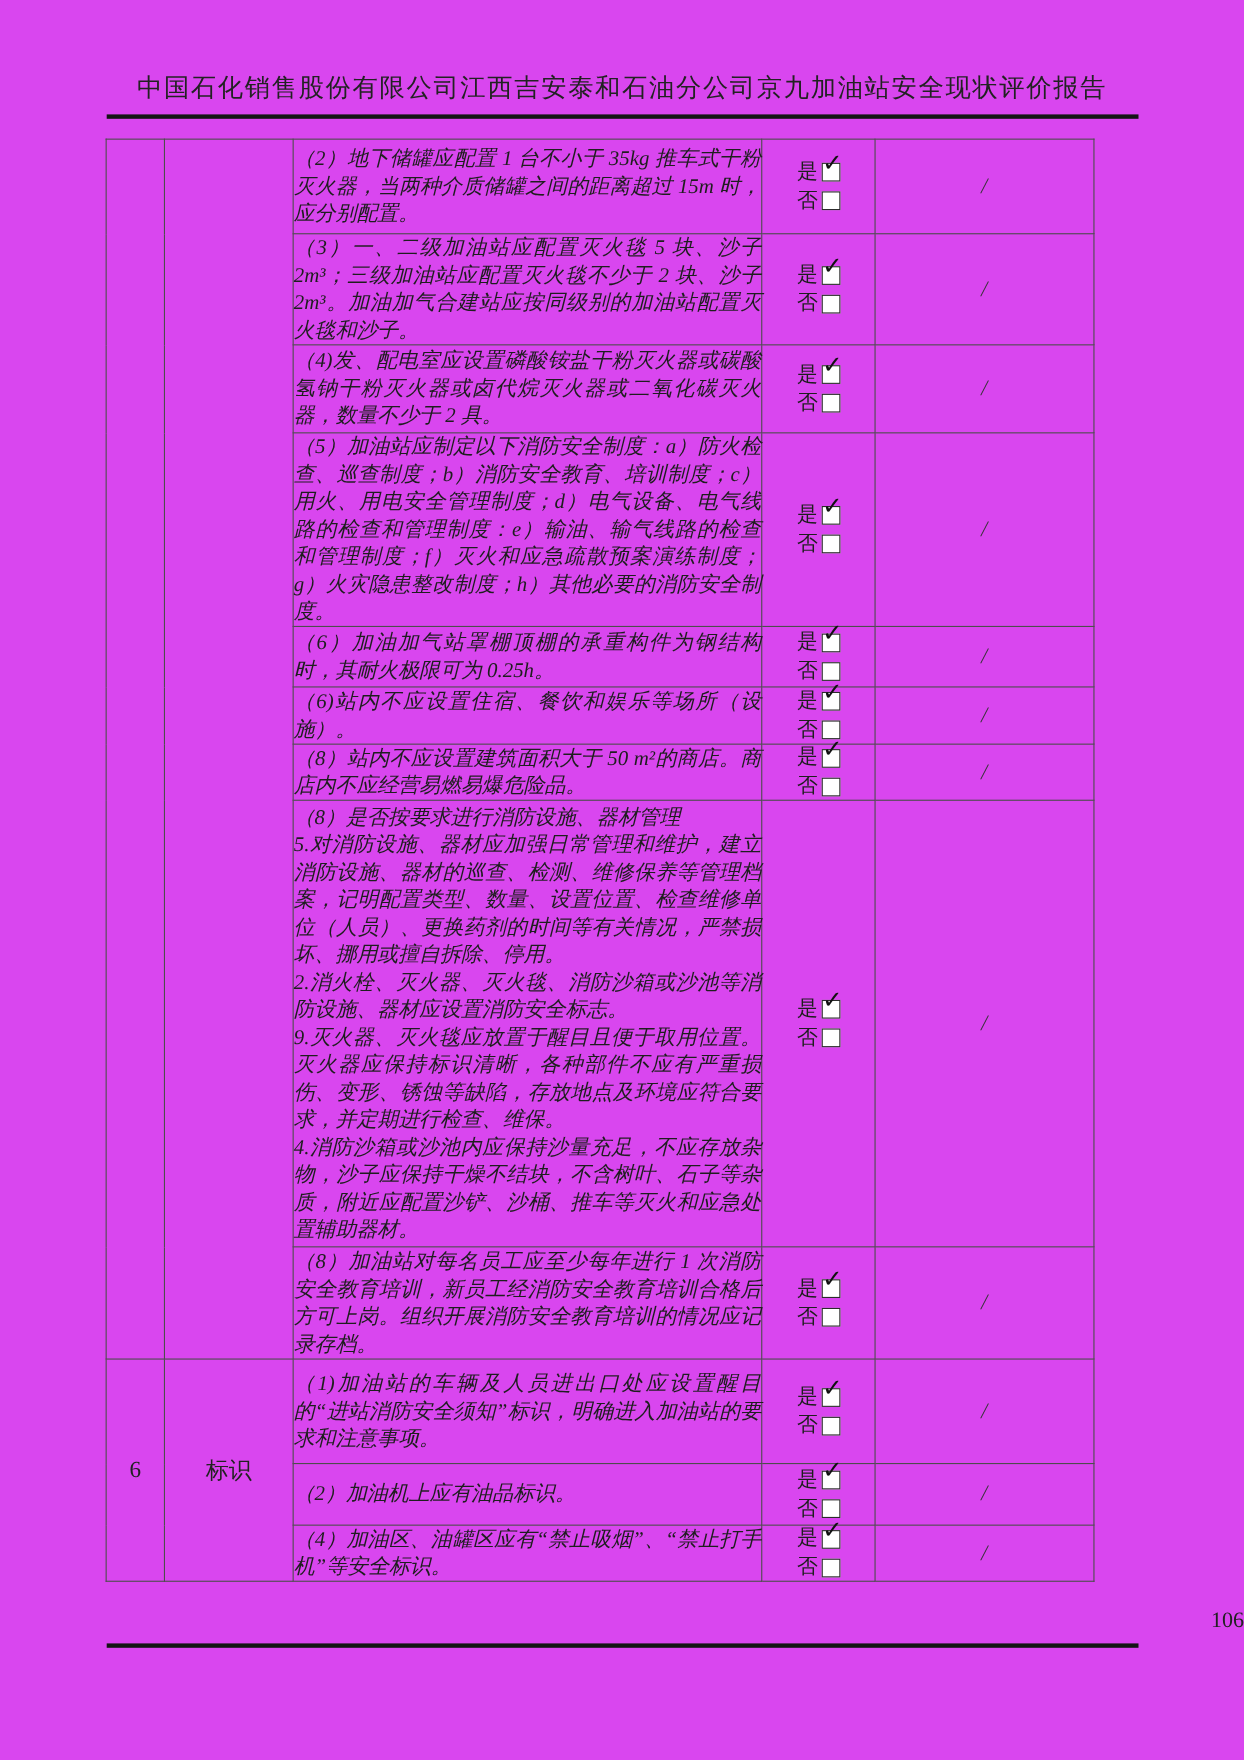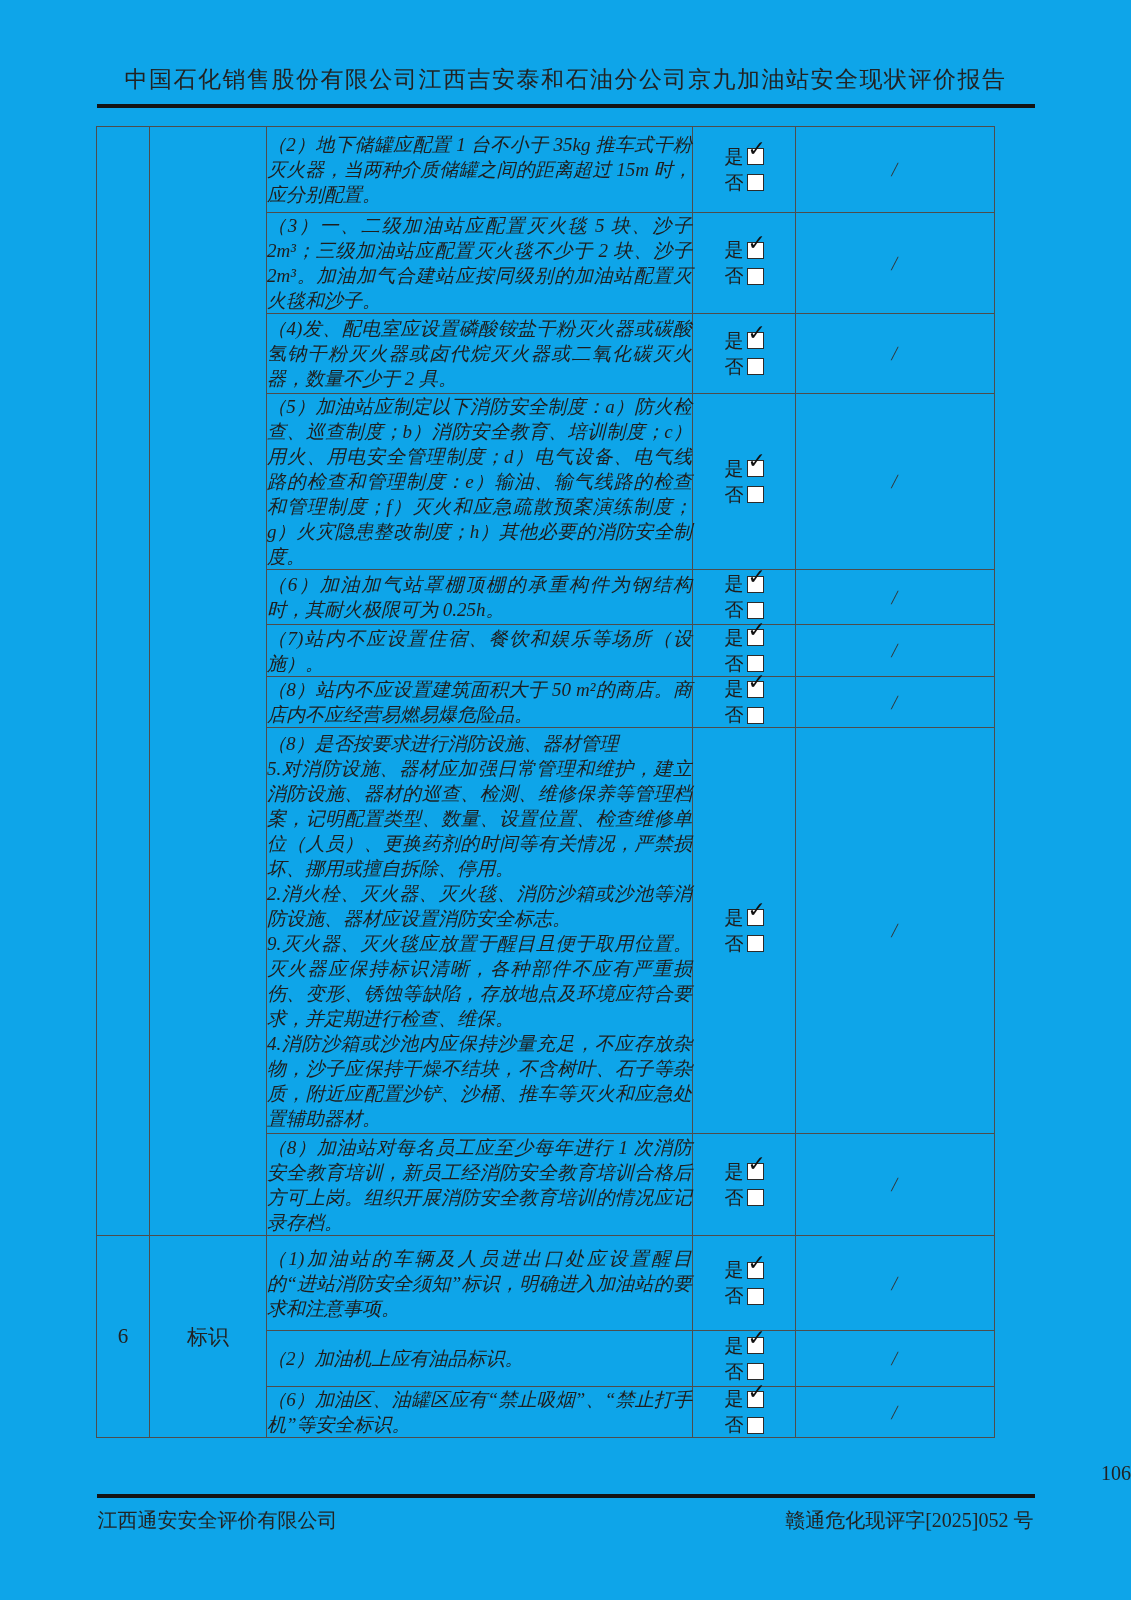--- a/index.html
+++ b/index.html
@@ -1,17 +1,17 @@
 <!DOCTYPE html>
 <html><head>
 <meta charset="utf-8">
 <style>
   html,body{margin:0;padding:0;background:#ffffff;}
   .page{
-    width:1131px;height:1600px;position:relative;background:#0ea5e9;
+    width:1131px;height:1600px;position:relative;background:#d946ef;
     color:#1c1c1c;font-family:"Liberation Serif","DejaVu Serif",serif;
     overflow:hidden;
   }
   .doc-header{padding-top:64px;}
   .doc-title{
     text-align:center;font-size:23px;letter-spacing:1.5px;color:#222;
     white-space:nowrap;
   }
   .rule{height:4px;background:#141414;width:938px;margin:9px auto 0;}
   .checklist{
@@ -169,21 +169,21 @@
                 <span class="cb-label">否</span>
                 <span class="cb"></span>
               </div>
           </div>
         </td>
         <td class="remark-cell"><span class="slash">/</span></td>
       </tr>
 
       <tr style="height:52px">
         <td class="content-cell">
-          <div class="para">（7)站内不应设置住宿、餐饮和娱乐等场所（设施）。</div>
+          <div class="para">（6)站内不应设置住宿、餐饮和娱乐等场所（设施）。</div>
         </td>
         <td class="yesno-cell">
           <div class="cb-stack">
             <div class="cb-line">
                 <span class="cb-label">是</span>
                 <span class="cb checked">
                   <span class="tick">✓</span>
                 </span>
               </div>
             <div class="cb-line">
@@ -301,21 +301,21 @@
                 <span class="cb-label">否</span>
                 <span class="cb"></span>
               </div>
           </div>
         </td>
         <td class="remark-cell"><span class="slash">/</span></td>
       </tr>
 
       <tr style="height:49px">
         <td class="content-cell">
-          <div class="para">（6）加油区、油罐区应有“禁止吸烟”、“禁止打手机”等安全标识。</div>
+          <div class="para">（4）加油区、油罐区应有“禁止吸烟”、“禁止打手机”等安全标识。</div>
         </td>
         <td class="yesno-cell">
           <div class="cb-stack">
             <div class="cb-line">
                 <span class="cb-label">是</span>
                 <span class="cb checked">
                   <span class="tick">✓</span>
                 </span>
               </div>
             <div class="cb-line">
@@ -325,18 +325,14 @@
           </div>
         </td>
         <td class="remark-cell"><span class="slash">/</span></td>
       </tr>
 
     </tbody>
   </table>
 
   <div class="page-number">106</div>
   <div class="rule footer-rule"></div>
-  <div class="footer-row">
-    <span>江西通安安全评价有限公司</span>
-    <span>赣通危化现评字[2025]052 号</span>
-  </div>
 
 </div>
 
 </body></html>

